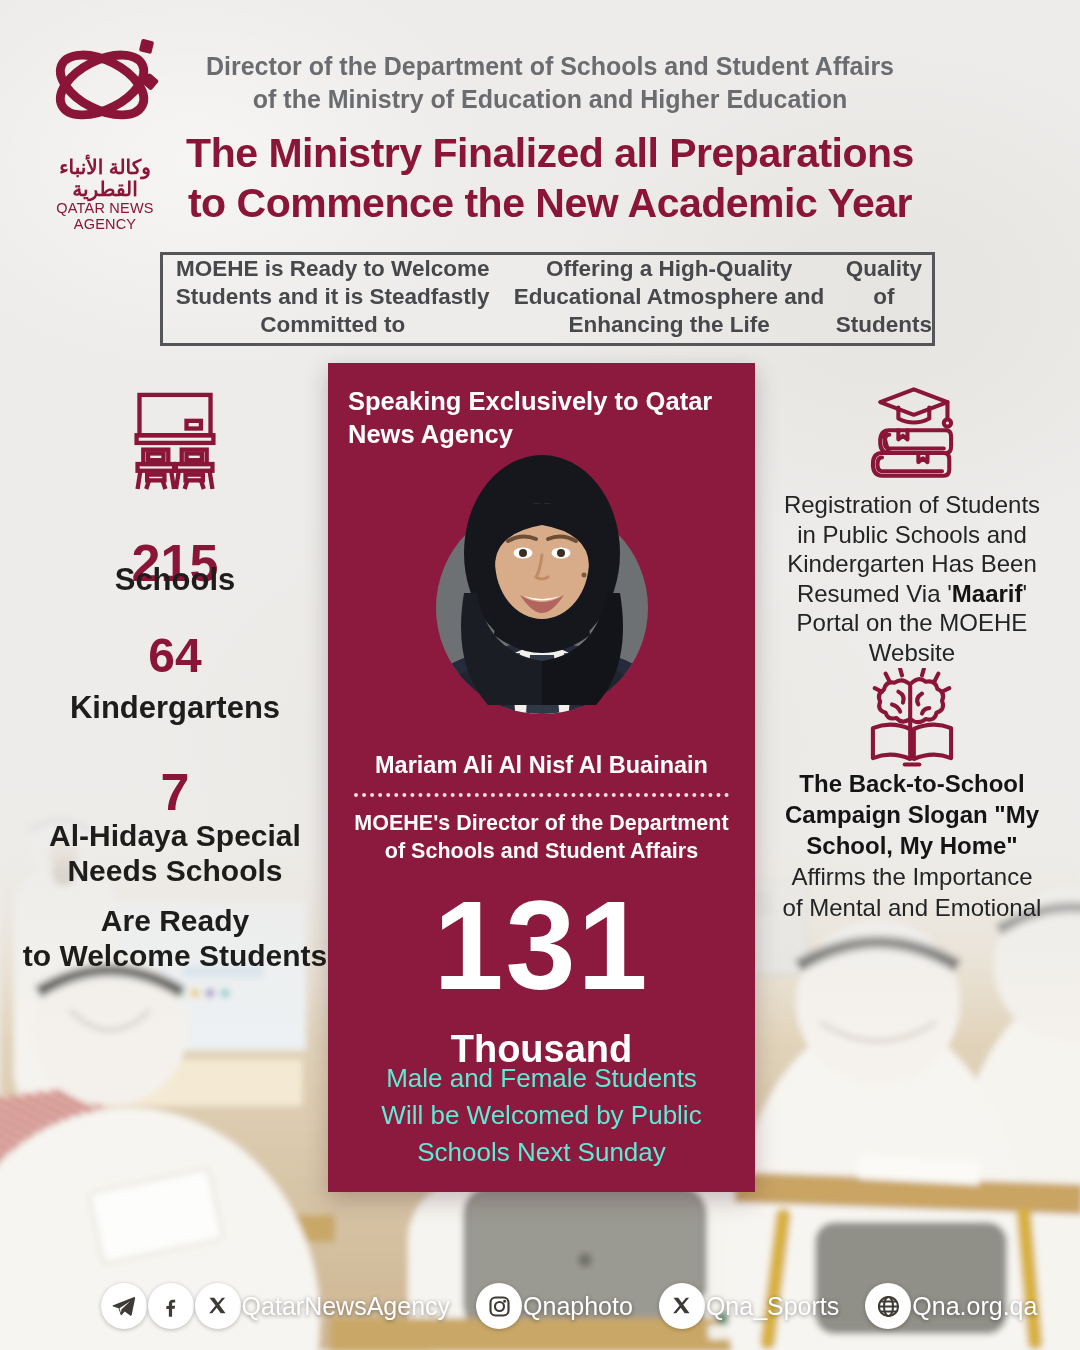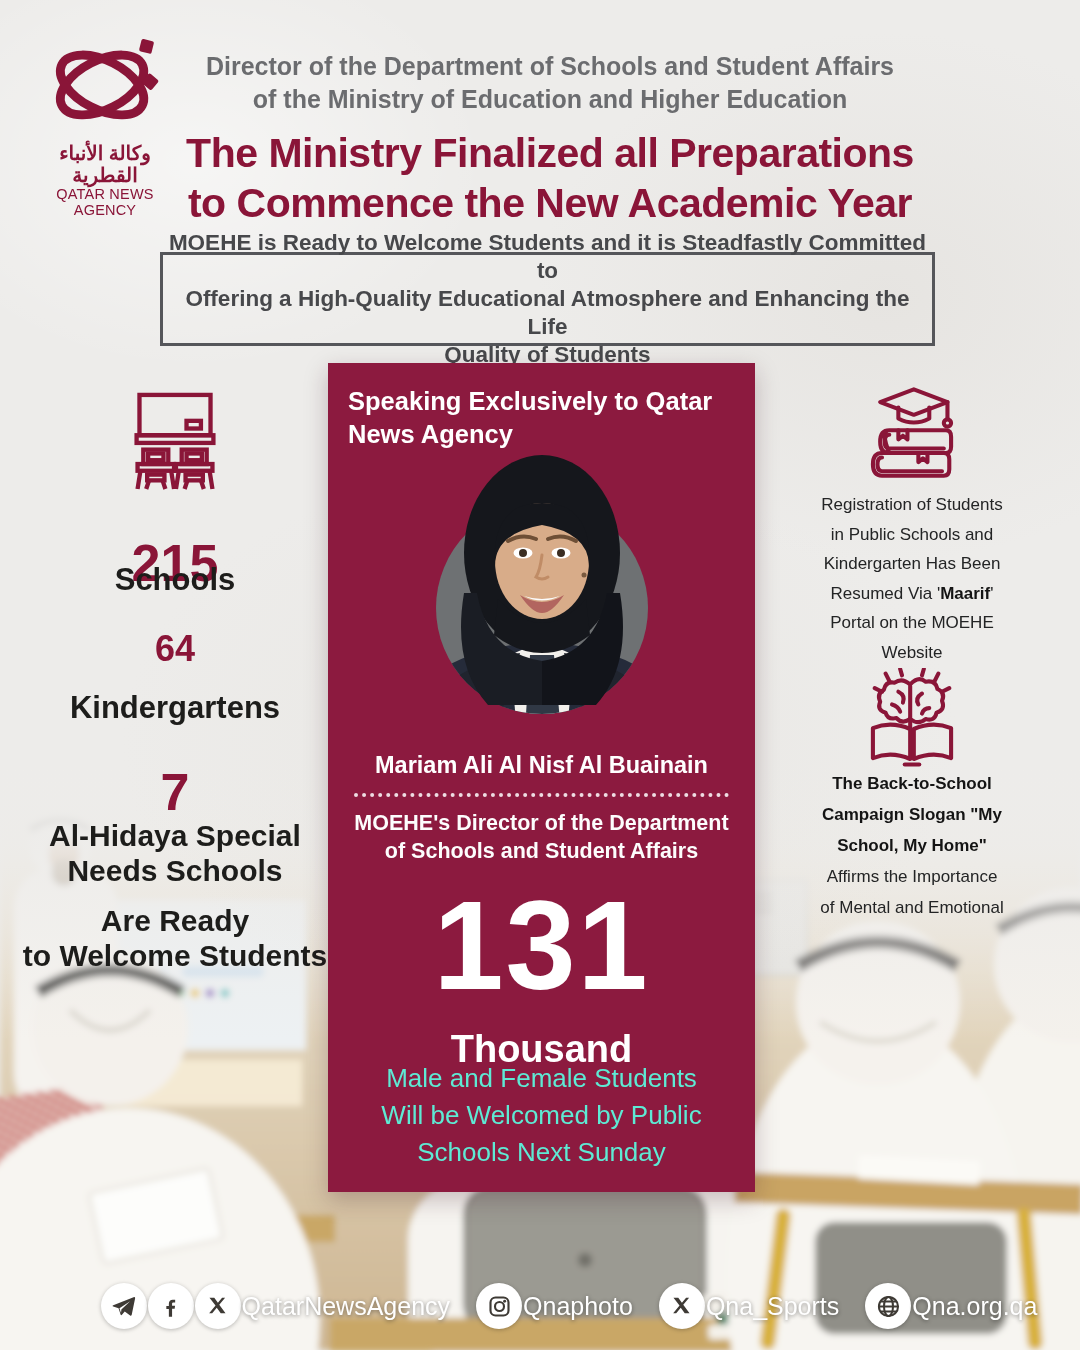--- a/index.html
+++ b/index.html
@@ -8,28 +8,28 @@
         background:#edecea;font-family:"Liberation Sans",sans-serif;}
   .page::before{content:"";position:absolute;inset:0;pointer-events:none;
         background:
           radial-gradient(420px 300px at 18% 12%, rgba(255,255,255,.5), transparent 70%),
           radial-gradient(500px 380px at 82% 22%, rgba(210,205,198,.25), transparent 70%),
           radial-gradient(600px 400px at 50% 55%, rgba(222,218,210,.25), transparent 70%);
         z-index:3;}
   .abs{position:absolute;}
   
   .logo{left:26px;top:34px;width:158px;text-align:center;z-index:5;}
-  .logo .arabic{font-size:20px;font-weight:bold;color:#8A1538;line-height:22px;margin-top:6px;}
+  .logo .arabic{font-size:20px;font-weight:bold;color:#8A1538;line-height:22px;margin-top:20px;}
   .logo .english{font-size:14.5px;font-weight:normal;color:#8A1538;letter-spacing:.2px;}
   .kicker{left:160px;top:50px;width:780px;text-align:center;color:#6b6c6f;
           font-weight:bold;font-size:25px;line-height:33px;z-index:5;}
   .title{left:100px;top:128px;width:900px;text-align:center;color:#8A1538;
          font-weight:bold;font-size:41px;line-height:50px;letter-spacing:-.5px;z-index:5;}
   .subtitle-box{left:160px;top:252px;width:775px;height:94px;border:3px solid #55565a;
-         box-sizing:border-box;display:flex;flex-direction:column;justify-content:center;
+         box-sizing:border-box;display:flex;flex-direction:row;justify-content:center;
          text-align:center;color:#47484b;font-weight:bold;font-size:22.5px;line-height:28px;z-index:5;}
   
   .lcol{text-align:center;z-index:5;}
   .stat-num{color:#8A1538;font-weight:bold;}
   .stat-label{color:#1d1d1b;font-weight:bold;}
   
   .panel{left:328px;top:363px;width:427px;height:829px;background:#8C1A3F;z-index:6;
          box-shadow:0 8px 22px rgba(60,20,35,.25);}
   .panel .heading{position:absolute;top:22px;left:20px;right:20px;text-align:left;
          color:#fff;font-weight:bold;font-size:25.5px;line-height:33px;}
@@ -41,21 +41,21 @@
   .panel .role{position:absolute;top:446px;left:16px;right:16px;text-align:center;
          color:#fdfdfd;font-weight:bold;font-size:21.5px;line-height:28px;}
   .panel .bignum{position:absolute;top:520px;left:0;right:0;text-align:center;
          color:#fff;font-weight:bold;font-size:126px;line-height:126px;letter-spacing:2px;}
   .panel .unit{position:absolute;top:645px;left:0;right:0;text-align:center;
          color:#fff;font-weight:bold;font-size:38px;margin-top:20px;}
   .panel .desc{position:absolute;top:697px;left:18px;right:18px;text-align:center;
          color:#5eead4;font-size:26px;line-height:37px;}
   
   .rcol{text-align:center;z-index:5;}
-  .rtext{color:#232425;font-size:17px;line-height:29.5px;}
+  .rtext{color:#232425;font-size:24px;line-height:29.5px;}
   .rtext b{color:#141414;}
   
   .footer{left:0;top:1283px;width:1080px;display:flex;justify-content:center;
           align-items:center;gap:26px;padding-left:58px;box-sizing:border-box;z-index:8;}
   .fgroup{display:flex;align-items:center;gap:1px;}
   .fcircle{width:46px;height:46px;border-radius:50%;background:#fff;display:flex;
            align-items:center;justify-content:center;box-shadow:0 1px 4px rgba(0,0,0,.25);}
   .flabel{color:#fff;font-size:25px;text-shadow:0 1px 4px rgba(0,0,0,.45);}
   
   .photo{left:0;top:760px;width:1080px;height:590px;z-index:1;}
@@ -197,21 +197,21 @@
           <rect x="62" y="66" width="16" height="7"></rect>
         <rect x="51" y="77" width="38" height="7"></rect>
         <path d="M54 84 L51 103 M86 84 L89 103"></path>
         <rect x="61" y="88" width="18" height="6"></rect>
         <path d="M63 94 L60 103 M77 94 L80 103"></path>
       </g>
     </svg>
   </div>
   <div class="abs lcol stat-num" style="left:25px;top:503px;width:300px;font-size:52px;margin-top:30px;">215</div>
   <div class="abs lcol stat-label" style="left:25px;top:562px;width:300px;font-size:31px;">Schools</div>
-  <div class="abs lcol stat-num" style="left:25px;top:628px;width:300px;font-size:36px;">64</div>
+  <div class="abs lcol stat-num" style="left:25px;top:628px;width:300px;font-size:48px;">64</div>
   <div class="abs lcol stat-label" style="left:25px;top:690px;width:300px;font-size:31px;">Kindergartens</div>
   <div class="abs lcol stat-num" style="left:25px;top:762px;width:300px;font-size:52px;">7</div>
   <div class="abs lcol stat-label" style="left:15px;top:818px;width:320px;font-size:30px;line-height:35px;">
     <span class="line">Al-Hidaya Special</span>
     <span class="line">Needs Schools</span>
   </div>
   <div class="abs lcol stat-label" style="left:15px;top:903px;width:320px;font-size:30px;line-height:35px;">
     <span class="line">Are Ready</span>
     <span class="line">to Welcome Students</span>
   </div>

